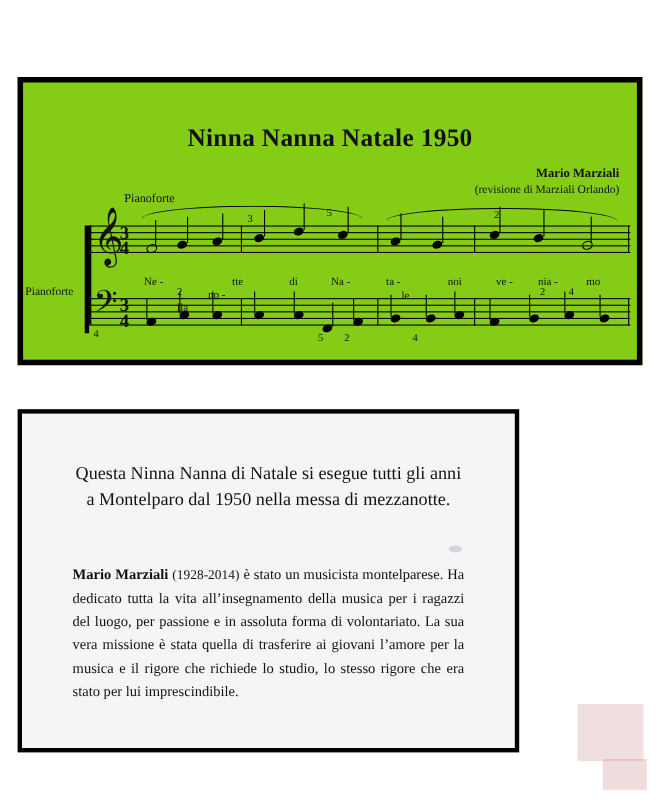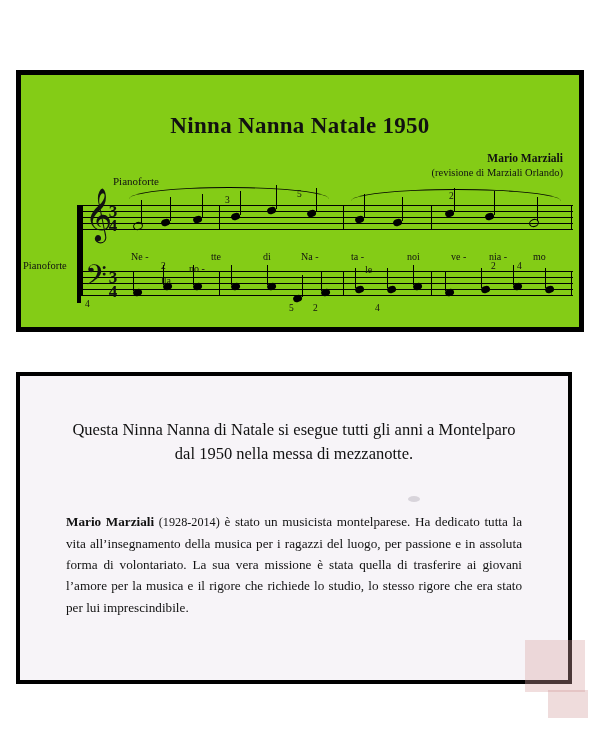--- a/index.html
+++ b/index.html
@@ -170,21 +170,21 @@
     border-left: none;
     border-right: none;
     border-bottom: none;
   }
 
   
   .text-card {
     position: absolute;
     left: 16px;
     top: 372px;
-    width: 556px;
+    width: 456px;
     height: 312px;
     background: #f7f4f8;
     border: 4px solid #000000;
     box-sizing: border-box;
     padding: 42px 46px 0 46px;
   }
   .intro {
     text-align: center;
     font-size: 16.5px;
     line-height: 1.48;

